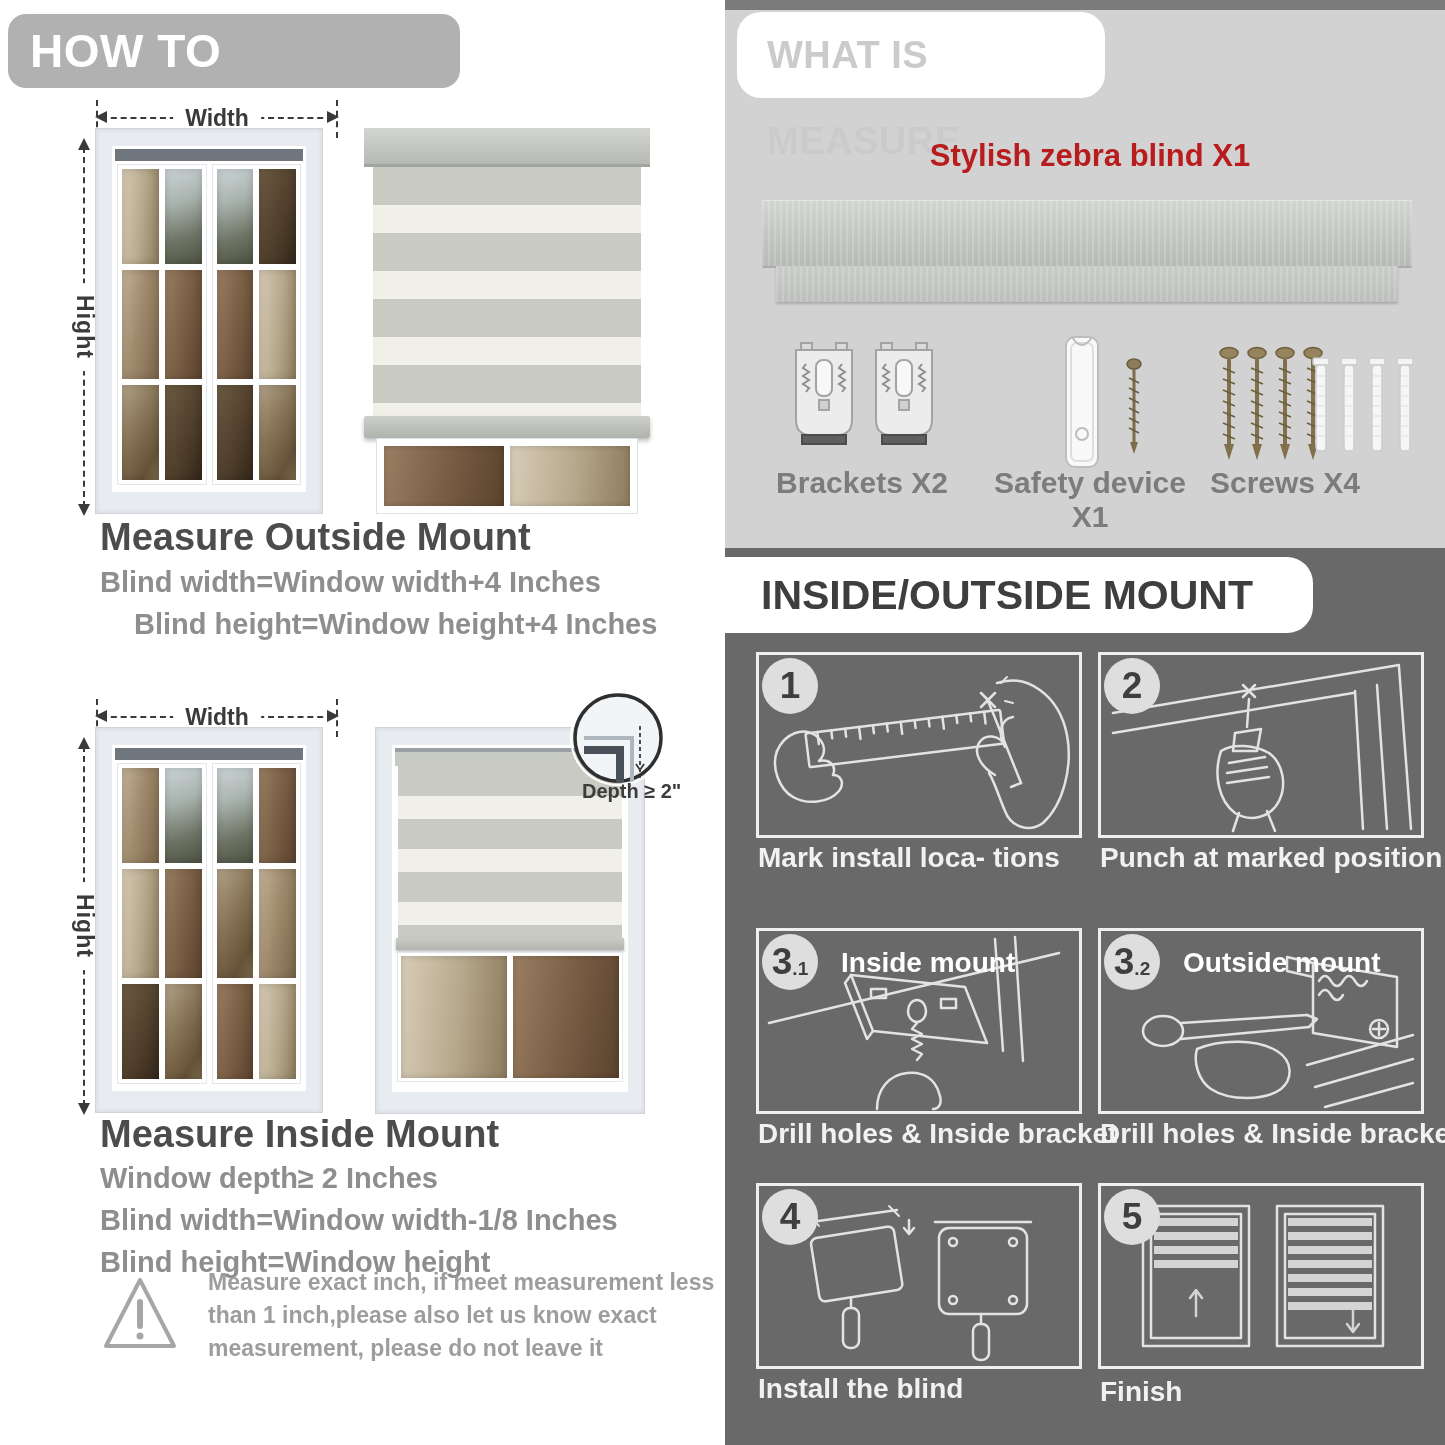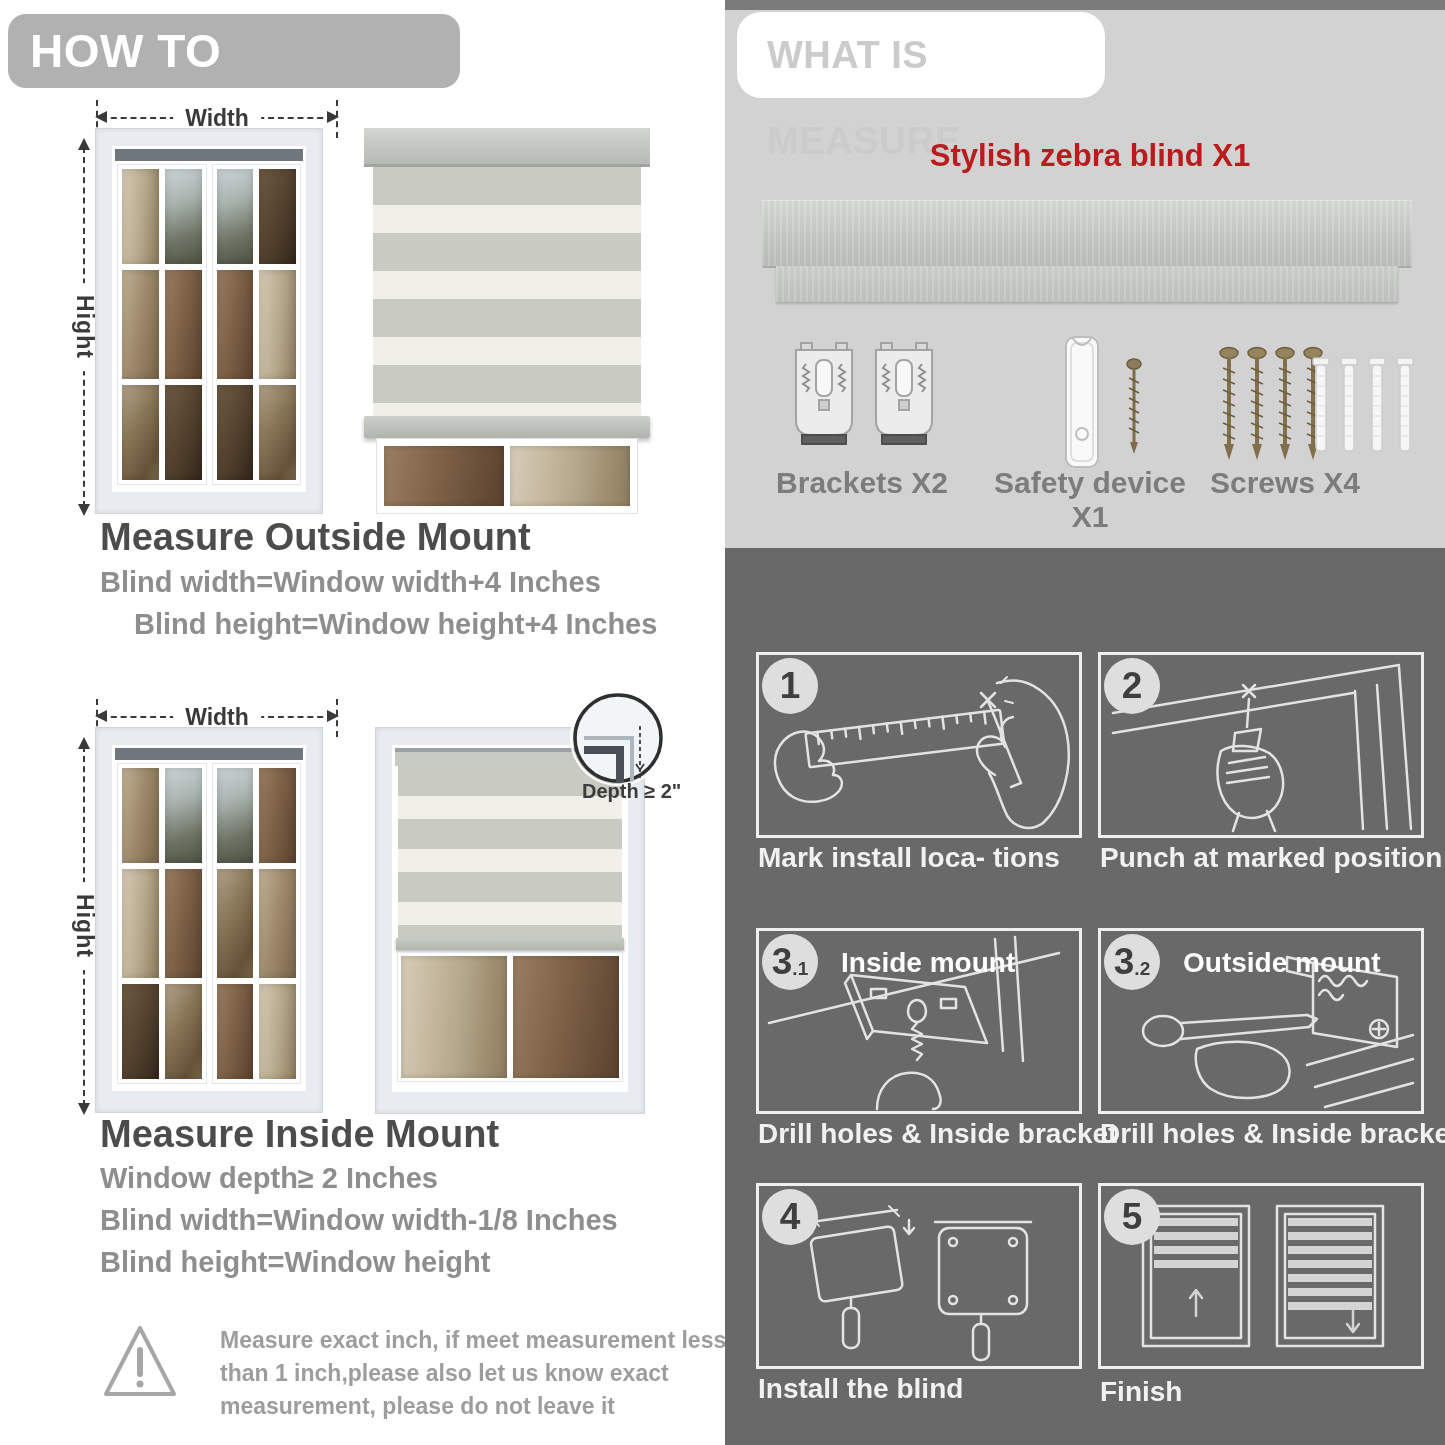--- a/index.html
+++ b/index.html
@@ -65,21 +65,21 @@
   .ifabric{position:absolute;left:6px;right:6px;top:21px;height:172px;
     background:repeating-linear-gradient(180deg,#c9cbc2 0px,#c9cbc2 30px,#f0efe8 30px,#f0efe8 53px);}
   .ibar{position:absolute;left:4px;right:4px;top:193px;height:12px;
     background:linear-gradient(180deg,#c9ccc4,#b2b5af);box-shadow:0 2px 3px rgba(0,0,0,.25);}
   .ipanes{position:absolute;left:5px;right:5px;top:207px;bottom:10px;display:flex;gap:6px;background:#fff;padding:4px;box-shadow:inset 0 0 0 1px #e4e7ea;}
   .ipanes .bw-pane{flex:1;box-shadow:inset 0 0 6px rgba(0,0,0,.2);}
 
   .mag{position:absolute;width:92px;height:92px;border-radius:50%;overflow:hidden;box-shadow:0 0 0 2px #fff;}
   .depth-label{position:absolute;font-size:20px;font-weight:700;color:#3c3c3c;}
 
-  .warn{position:absolute;left:100px;top:1318px;display:flex;gap:40px;}
+  .warn{position:absolute;left:100px;top:1260px;display:flex;gap:28px;align-items:center;}
   .warn-text{font-size:23px;font-weight:600;color:#9d9d9d;line-height:33px;padding-top:6px;}
 
   
   .right-col{position:absolute;left:725px;top:0;width:720px;height:1445px;}
   .top-strip{position:absolute;left:0;top:0;width:720px;height:10px;background:#7b7b7b;}
   .included{position:absolute;left:0;top:10px;width:720px;height:538px;background:#d2d2d2;}
   .inc-box{position:absolute;left:12px;top:2px;width:368px;height:86px;background:#ffffff;border-radius:24px;
     font-size:38px;font-weight:700;color:#cbcbcb;line-height:86px;padding-left:30px;box-sizing:border-box;letter-spacing:.5px;}
   .product-label{position:absolute;left:40px;top:128px;width:650px;text-align:center;
     font-size:31px;font-weight:700;color:#b91c1c;}
@@ -355,20 +355,23 @@
           </g>
         </g>
       </svg>
 
       <div class="item-label" style="left:34px;width:206px;">Brackets X2</div>
       <div class="item-label" style="left:247px;width:236px;">Safety device X1</div>
       <div class="item-label" style="left:450px;width:220px;">Screws X4</div>
     </div>
 
     <div class="mount">
+      <div class="mount-box">
+        <span>INSIDE/OUTSIDE MOUNT</span>
+      </div>
 
       <div class="panel" style="left:31px;top:104px;">
         <svg class="art" viewBox="0 0 320 180">
           <g stroke="#e3e3e3" stroke-width="2.5" fill="none" stroke-linecap="round" stroke-linejoin="round">
             <path d="M238,28 C268,18 300,40 308,80 C314,112 304,150 284,168 C270,178 252,172 246,156 C240,142 236,128 230,118"></path>
             <path d="M236,120 C222,112 214,98 220,88 C226,78 240,80 246,90"></path>
             <path d="M246,92 C238,78 242,64 254,62"></path>
             <path d="M262,128 L234,58 L228,44"></path>
             <path d="M252,132 L262,128"></path>
             <g transform="rotate(-7 150 85)">

